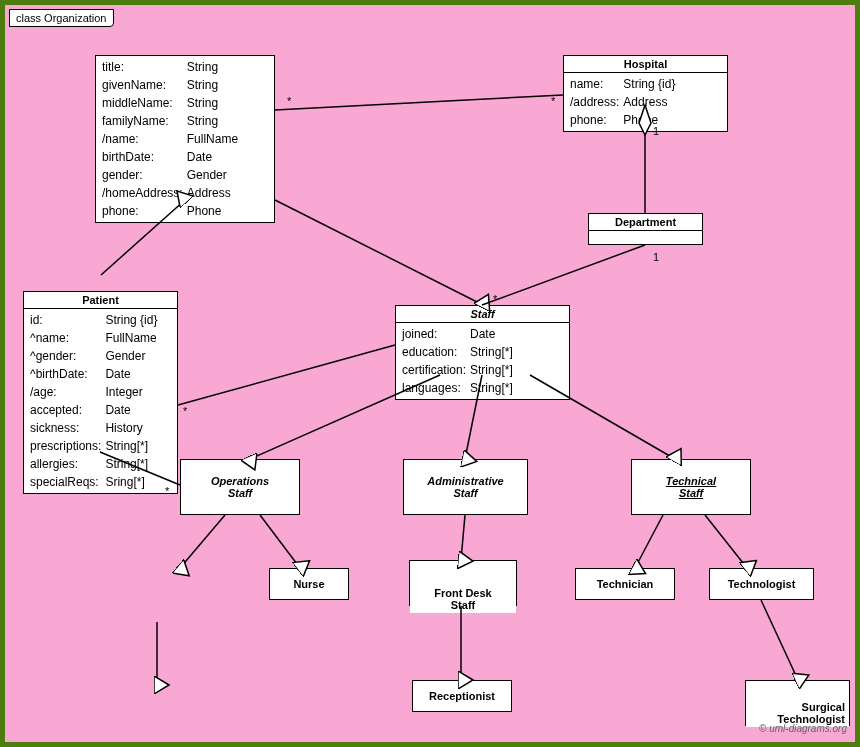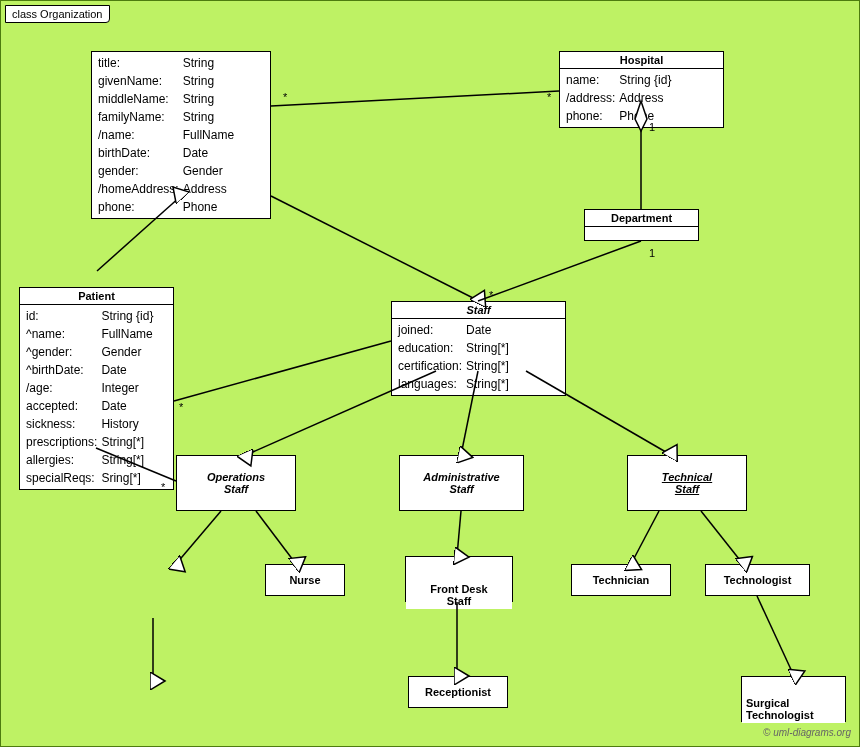--- a/index.html
+++ b/index.html
@@ -9,22 +9,22 @@
       background: #fff;
       width: 860px;
       height: 747px;
       overflow: hidden;
       position: relative;
     }
     .diagram-container {
       position: relative;
       width: 860px;
       height: 747px;
-      background: #bef264;
-      border: 1px solid #4d7c0f;
+      background: #f9a8d4;
+      border: 5px solid #4d7c0f;
     }
     .corner-label {
       position: absolute;
       top: 4px;
       left: 4px;
       border: 1px solid #000;
       padding: 2px 6px;
       font-size: 11px;
       background: #fff;
       border-radius: 0 0 4px 0;
@@ -259,21 +259,21 @@
   <div class="uml-box" style="left:704px; top:563px; width:105px; height:32px; display:flex; align-items:center; justify-content:center;">
     <div class="box-title" style="border-bottom:none; width:100%; text-align:center;">Technologist</div>
   </div>
 
 
   <div class="uml-box" style="left:407px; top:675px; width:100px; height:32px; display:flex; align-items:center; justify-content:center;">
     <div class="box-title" style="border-bottom:none; width:100%; text-align:center;">Receptionist</div>
   </div>
 
   <div class="uml-box" style="left:740px; top:675px; width:105px; height:46px; display:flex; align-items:center; justify-content:center;">
-    <div class="box-title" style="border-bottom:none; width:100%; text-align:left;margin-top:20px;">Surgical<br>Technologist</div>
+    <div class="box-title" style="border-bottom:none; width:100%; text-align:right;margin-top:20px;">Surgical<br>Technologist</div>
   </div>
 
   <svg class="lines-svg">
     <defs>
 
       <marker id="inherit-arrow-up" markerWidth="12" markerHeight="12" refX="6" refY="10" orient="auto">
         <polygon points="6,2 0,12 12,12" fill="white" stroke="black" stroke-width="1"></polygon>
       </marker>
 
       <marker id="inherit-arrow-down" markerWidth="12" markerHeight="12" refX="6" refY="2" orient="auto">

